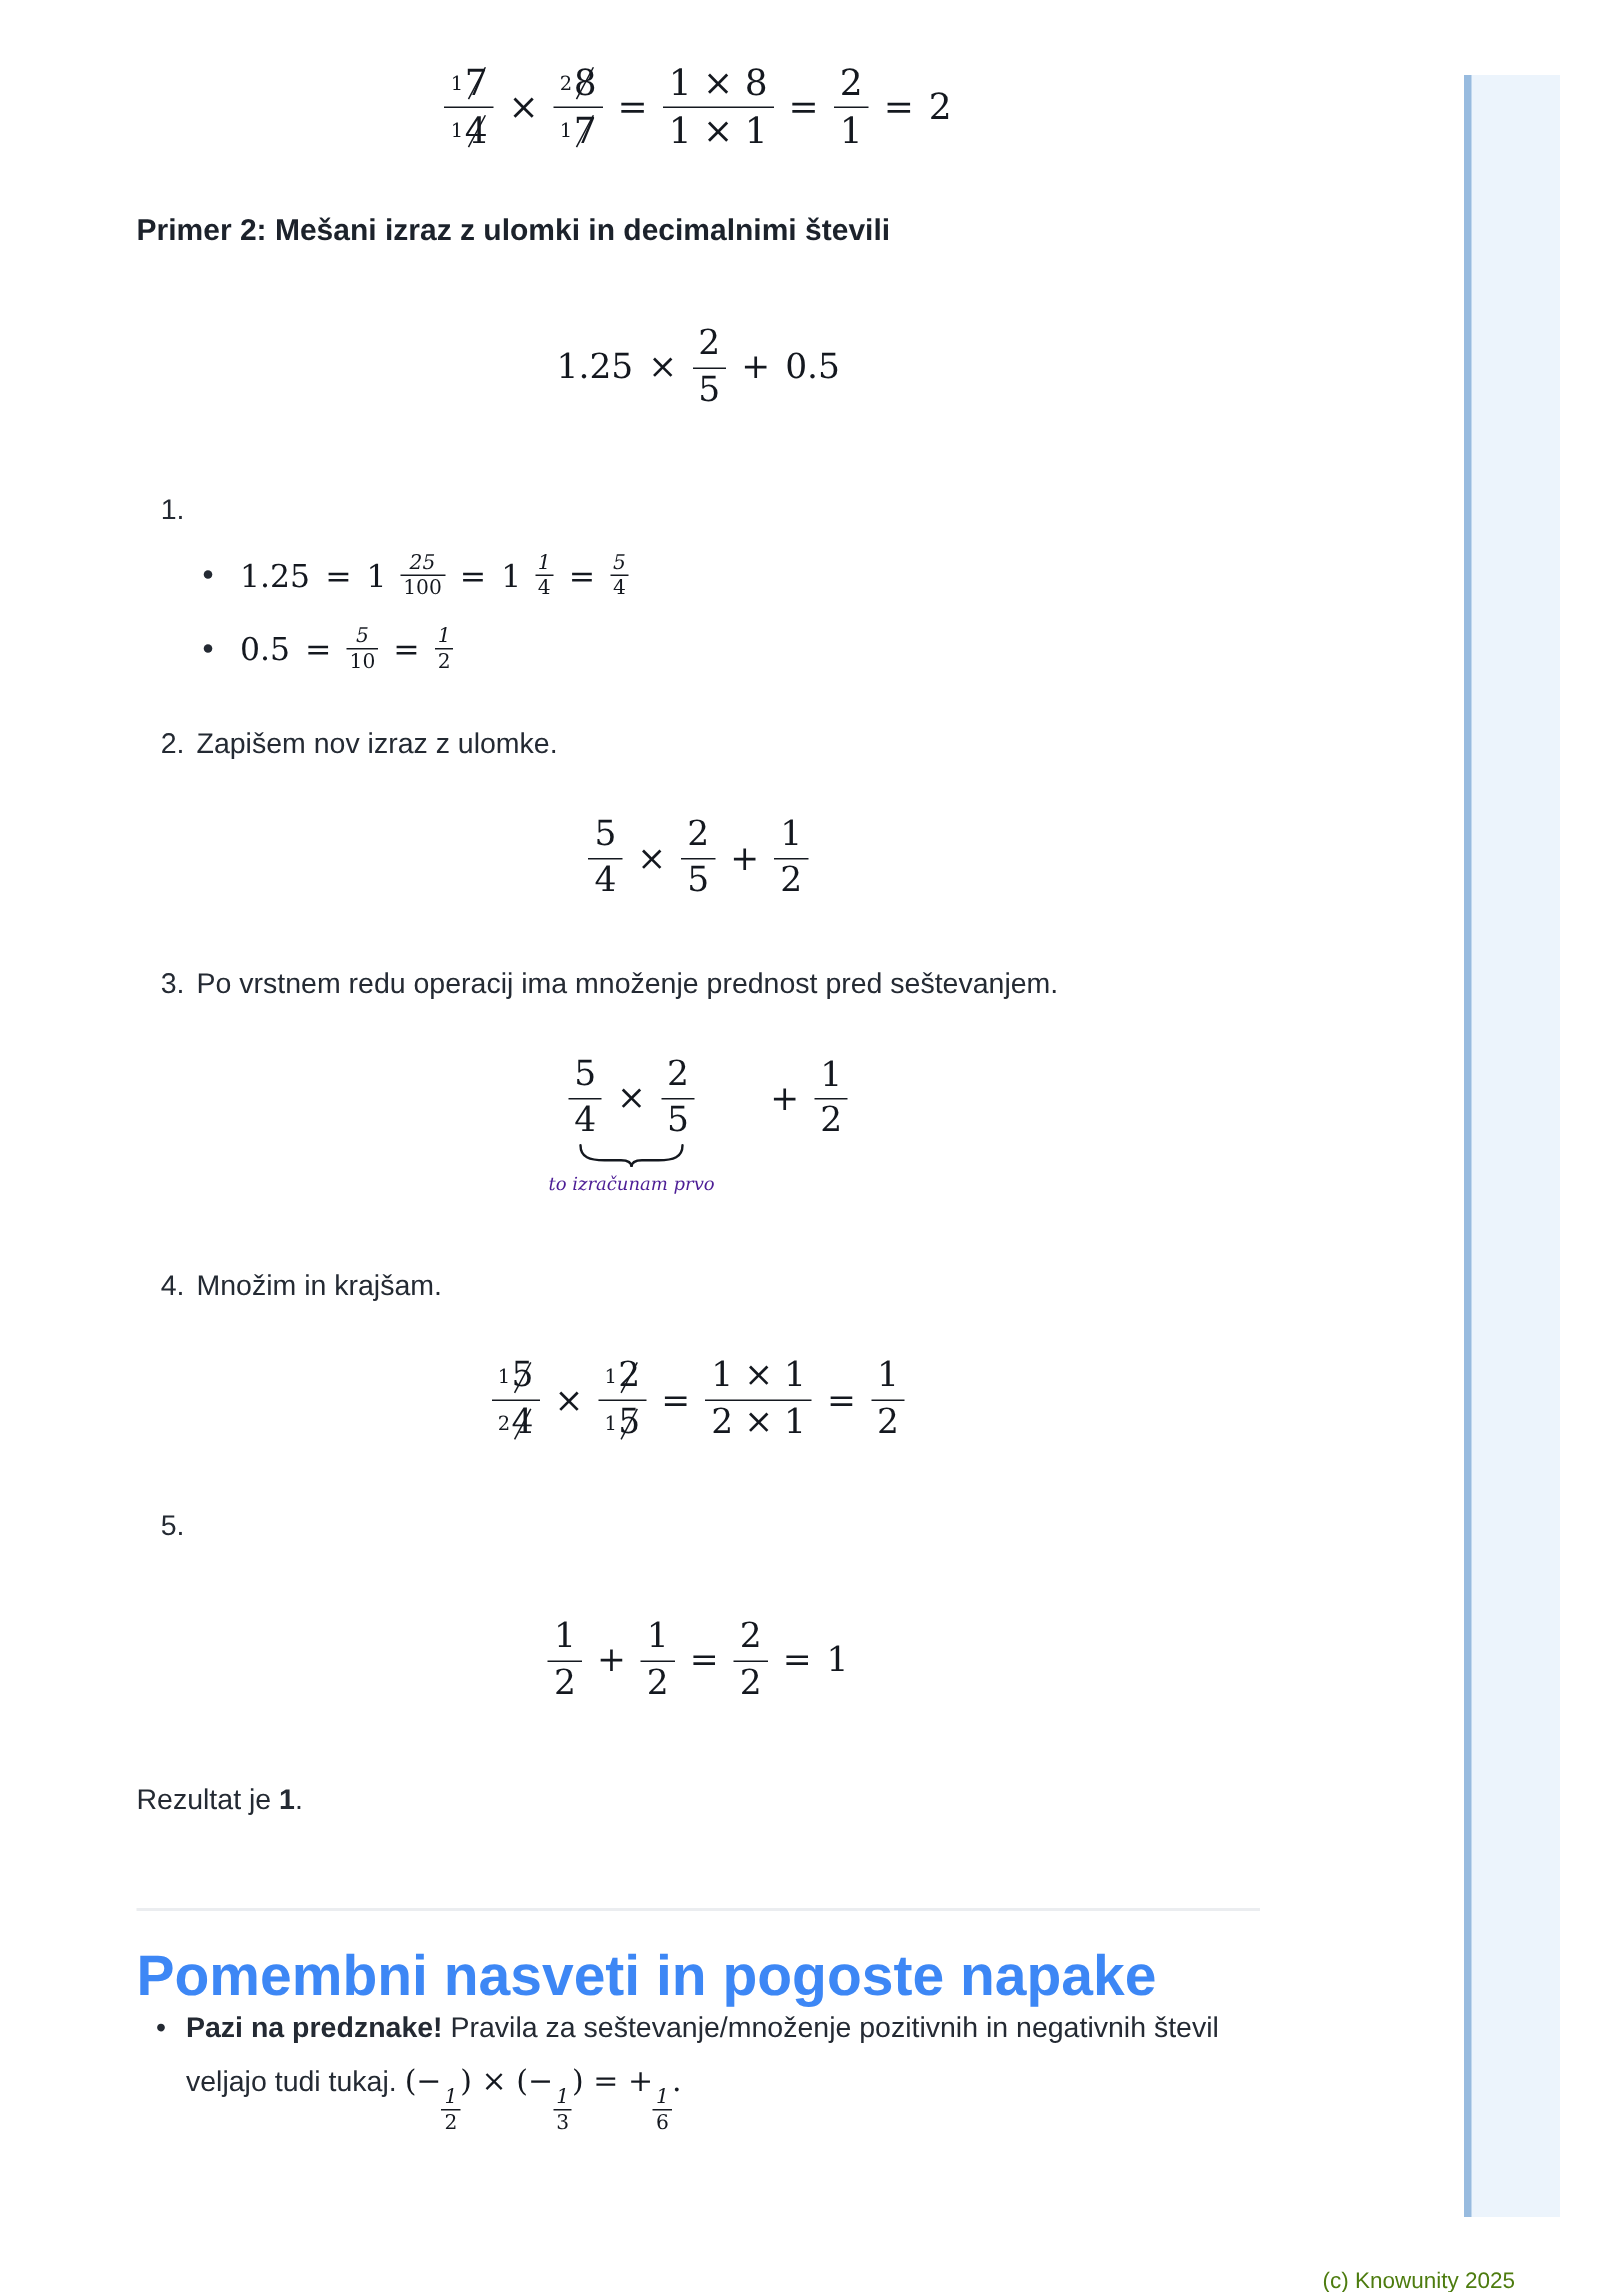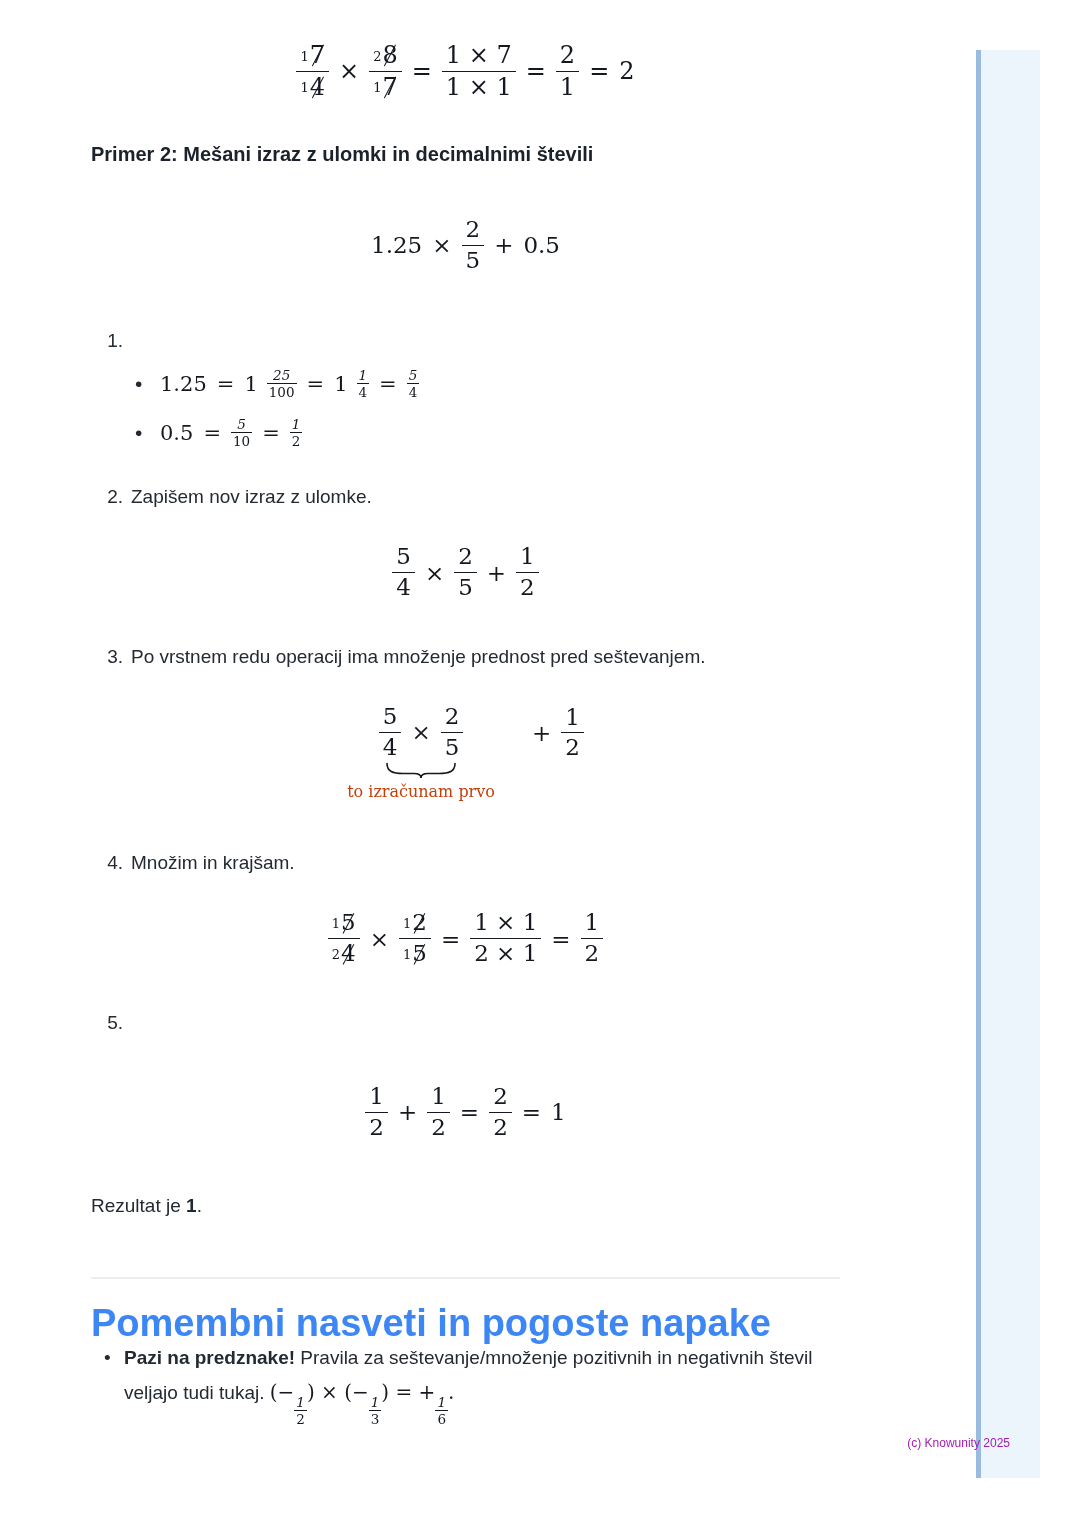--- a/index.html
+++ b/index.html
@@ -55,33 +55,33 @@
   .conv-row { position:relative; padding-left:69px; margin-top:9px;
     display:flex; align-items:center; gap:9px; font-size:21px; height:40px; }
   .conv-row::before { content:"•"; position:absolute; left:44px; top:50%;
     transform:translateY(-50%); font-size:21px; color:#242a33; font-family:"Liberation Sans",sans-serif; }
 
   
   .eq-brace { display:flex; justify-content:center; align-items:flex-start; margin-top:34px; }
   .braced { display:inline-flex; flex-direction:column; align-items:center; }
   .braced .mrow { display:flex; align-items:center; gap:9px; font-size:23px; }
   .brace-svg { margin-top:2px; }
-  .brace-label { font-size:16px; margin-top:3px; white-space:nowrap; color:#c2410c; }
+  .brace-label { font-size:12px; margin-top:3px; white-space:nowrap; color:#4c1d95;font-style:italic; }
   .after-brace { display:flex; align-items:center; gap:9px; font-size:23px; height:58px; margin-left:36px; }
 
   
   .tip-list { }
   .tip-item { position:relative; padding-left:33px; font-size:19px; line-height:34px; color:#242a33; }
   .tip-item::before { content:"•"; position:absolute; left:13px; top:0; font-size:19px; }
   .tip-item b { font-weight:700; }
   .imath { font-family:"DejaVu Serif", serif; font-size:20px; color:#14181f; white-space:nowrap; }
   .imath .sfrac { vertical-align:-8px; }
 
   
-  .footer { position:absolute; top:1436px; right:70px; font-size:12px; color:#a21caf; z-index:3; }
+  .footer { position:absolute; top:1512px; right:70px; font-size:15px; color:#4d7c0f; z-index:3; }
   .side-panel { position:absolute; left:976px; top:50px; width:59px; height:1428px;
     background:#ecf4fc; border-left:5px solid #98bbdf; z-index:1; }
 </style>
 </head>
 <body>
 
 <div class="side-panel"></div>
 <div class="footer">(c) Knowunity 2025</div>
 
 <div class="content">
@@ -103,21 +103,21 @@
           <span class="presup">2</span>
           <span class="cancel">8</span>
         </span>
       <span class="den">
           <span class="presub">1</span>
           <span class="cancel">7</span>
         </span>
     </span>
     <span class="op">=</span>
     <span class="frac">
-      <span class="num">1 × 7</span>
+      <span class="num">1 × 8</span>
       <span class="den">1 × 1</span>
     </span>
     <span class="op">=</span>
     <span class="frac">
       <span class="num">2</span>
       <span class="den">1</span>
     </span>
     <span class="op">=</span>
     <span>2</span>
   </div>

